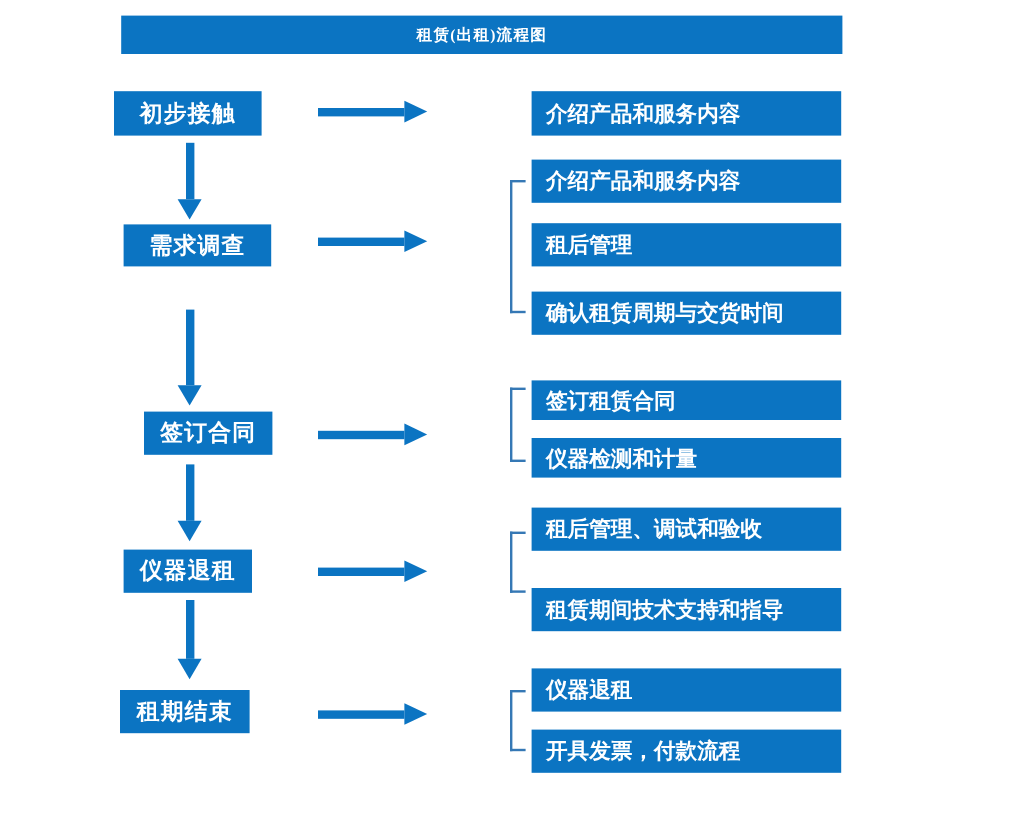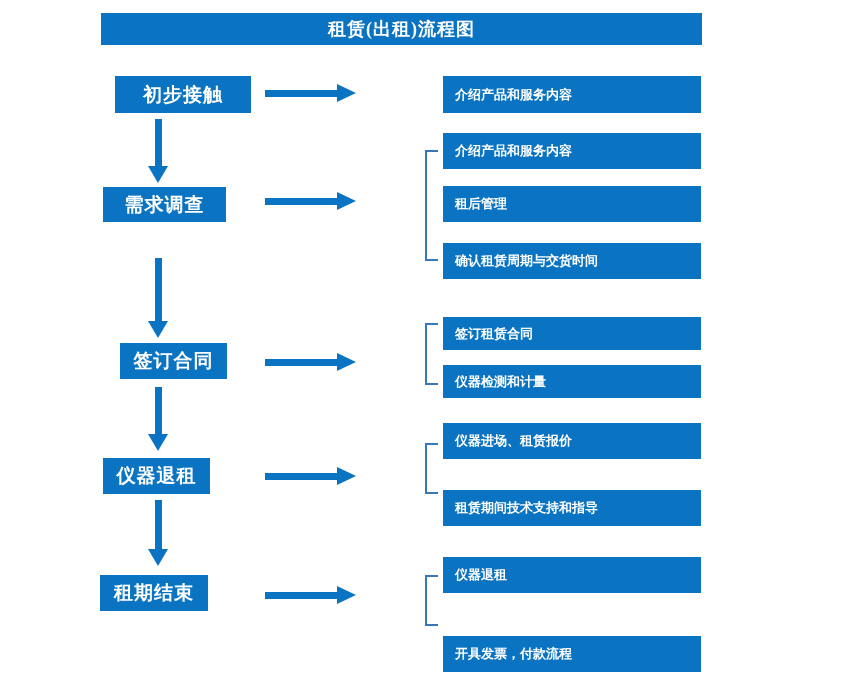--- a/index.html
+++ b/index.html
@@ -14,33 +14,33 @@
     background:#ffffff;
     font-family:"Liberation Serif","DejaVu Serif",serif;
     overflow:hidden;
   }
   .title-bar{
     position:absolute;left:101px;top:13px;width:601px;height:32px;
     background:var(--blue);
     display:flex;align-items:center;justify-content:center;
   }
   .title-bar span{
-    color:var(--txt);font-size:18px;font-weight:bold;letter-spacing:1px;
+    color:var(--txt);font-size:13px;font-weight:bold;letter-spacing:1px;
   }
   .stage{
     position:absolute;
     background:var(--blue);color:var(--txt);
     font-size:19px;font-weight:bold;
     display:flex;align-items:center;justify-content:center;
     letter-spacing:1px;
   }
   .detail{
     position:absolute;left:443px;width:258px;
     background:var(--blue);color:var(--txt);
-    font-size:13px;font-weight:bold;
+    font-size:18px;font-weight:bold;
     display:flex;align-items:center;
     padding-left:12px;box-sizing:border-box;
   }
   .harrow{
     position:absolute;display:flex;align-items:center;
   }
   .harrow .shaft{height:7px;flex:1;background:var(--blue);}
   .harrow .head{
     width:0;height:0;
     border-top:9px solid transparent;
@@ -67,21 +67,21 @@
 </style>
 </head>
 <body>
 
 <div class="canvas">
 
   <div class="title-bar">
     <span>租赁(出租)流程图</span>
   </div>
 
-  <div class="stage" style="left:115px;top:76px;width:136px;height:37px">初步接触</div>
+  <div class="stage" style="left:95px;top:76px;width:123px;height:37px">初步接触</div>
   <div class="stage" style="left:103px;top:187px;width:123px;height:35px">需求调查</div>
   <div class="stage" style="left:120px;top:343px;width:107px;height:36px">签订合同</div>
   <div class="stage" style="left:103px;top:458px;width:107px;height:36px">仪器退租</div>
   <div class="stage" style="left:100px;top:575px;width:108px;height:36px">租期结束</div>
 
   <div class="varrow" style="left:148px;top:119px;width:20px;height:64px">
     <div class="shaft"></div>
     <div class="head"></div>
   </div>
   <div class="varrow" style="left:148px;top:258px;width:20px;height:80px">
@@ -125,19 +125,19 @@
 
   <div class="detail" style="top:76px;height:37px">介绍产品和服务内容</div>
 
   <div class="detail" style="top:133px;height:36px">介绍产品和服务内容</div>
   <div class="detail" style="top:186px;height:36px">租后管理</div>
   <div class="detail" style="top:243px;height:36px">确认租赁周期与交货时间</div>
 
   <div class="detail" style="top:317px;height:33px">签订租赁合同</div>
   <div class="detail" style="top:365px;height:33px">仪器检测和计量</div>
 
-  <div class="detail" style="top:423px;height:36px">仪器进场、租赁报价</div>
+  <div class="detail" style="top:423px;height:36px">租后管理、调试和验收</div>
   <div class="detail" style="top:490px;height:36px">租赁期间技术支持和指导</div>
 
   <div class="detail" style="top:557px;height:36px">仪器退租</div>
-  <div class="detail" style="top:636px;height:36px">开具发票，付款流程</div>
+  <div class="detail" style="top:608px;height:36px">开具发票，付款流程</div>
 
 </div>
 
 </body></html>

